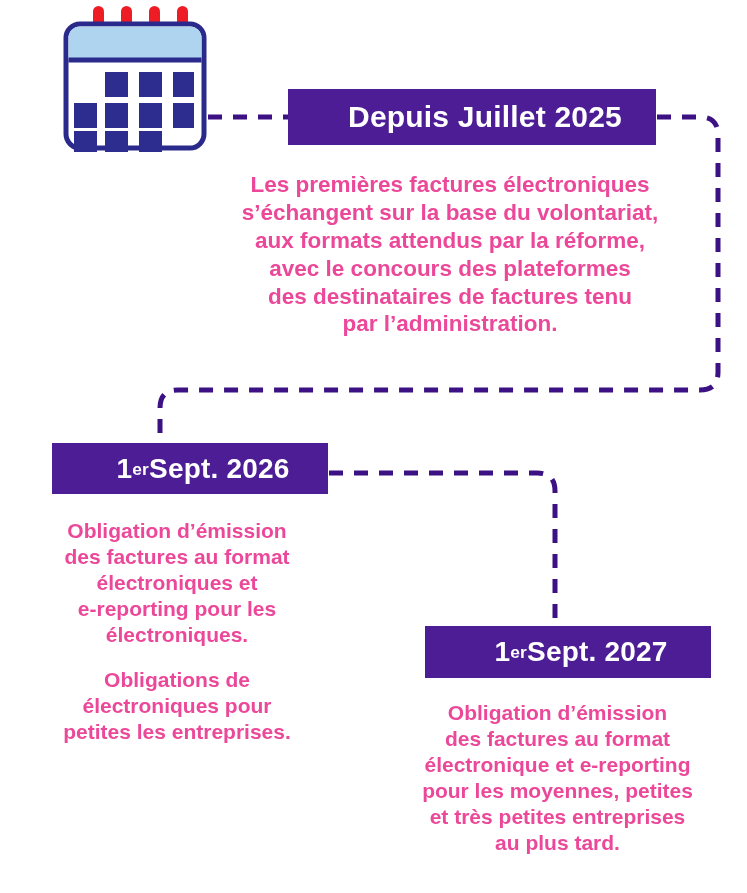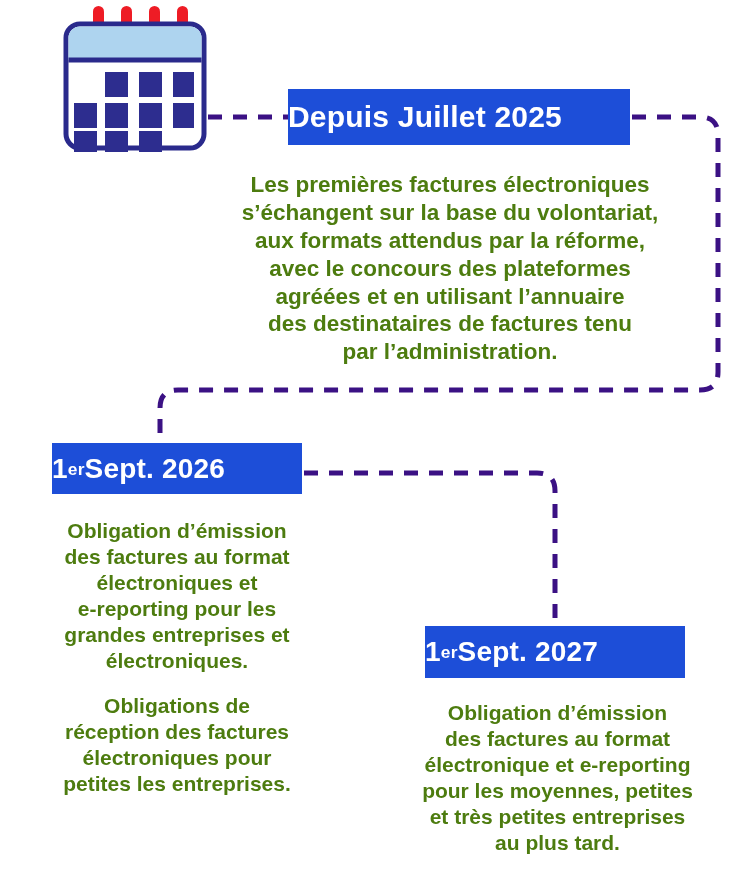--- a/index.html
+++ b/index.html
@@ -29,27 +29,29 @@
     position: absolute;
     left: 55px;
     top: 4px;
     width: 160px;
     height: 148px;
   }
 
   
   .badge {
     position: absolute;
-    background: #1d4ed8;
+    background: #4c1d95;
     color: #ffffff;
     font-weight: bold;
     display: flex;
     align-items: center;
+    justify-content: center;
     letter-spacing: 0.2px;
     white-space: nowrap;
+    padding-left: 26px;
   }
   .badge sup {
     font-size: 0.62em;
     vertical-align: super;
     line-height: 0;
     font-weight: bold;
   }
   #badge-2025 {
     left: 288px;
     top: 89px;
@@ -68,21 +70,21 @@
     left: 425px;
     top: 626px;
     width: 260px;
     height: 52px;
     font-size: 28px;
   }
 
   
   .body-text {
     position: absolute;
-    color: #4d7c0f;
+    color: #ec4899;
     font-weight: bold;
     text-align: center;
     line-height: 1.24;
   }
   #text-2025 {
     left: 190px;
     top: 171px;
     width: 520px;
     font-size: 22.5px;
   }
@@ -156,41 +158,38 @@
     <span>Depuis Juillet 2025</span>
       <sup></sup>
       <span></span>
   </div>
 
   <div class="body-text" id="text-2025">
     <p>Les premières factures électroniques</p>
     <p>s’échangent sur la base du volontariat,</p>
     <p>aux formats attendus par la réforme,</p>
     <p>avec le concours des plateformes</p>
-    <p>agréées et en utilisant l’annuaire</p>
     <p>des destinataires de factures tenu</p>
     <p>par l’administration.</p>
   </div>
 
   <div class="badge" id="badge-2026">
     <span>1</span>
       <sup>er</sup>
       <span> Sept. 2026</span>
   </div>
 
   <div class="body-text" id="text-2026">
     <p>Obligation d’émission</p>
     <p>des factures au format</p>
     <p>électroniques et</p>
     <p>e-reporting pour les</p>
-    <p>grandes entreprises et</p>
     <p>électroniques.</p>
     <span class="para-gap"></span>
     <p>Obligations de</p>
-    <p>réception des factures</p>
     <p>électroniques pour</p>
     <p>petites les entreprises.</p>
   </div>
 
   <div class="badge" id="badge-2027">
     <span>1</span>
       <sup>er</sup>
       <span> Sept. 2027</span>
   </div>
 

